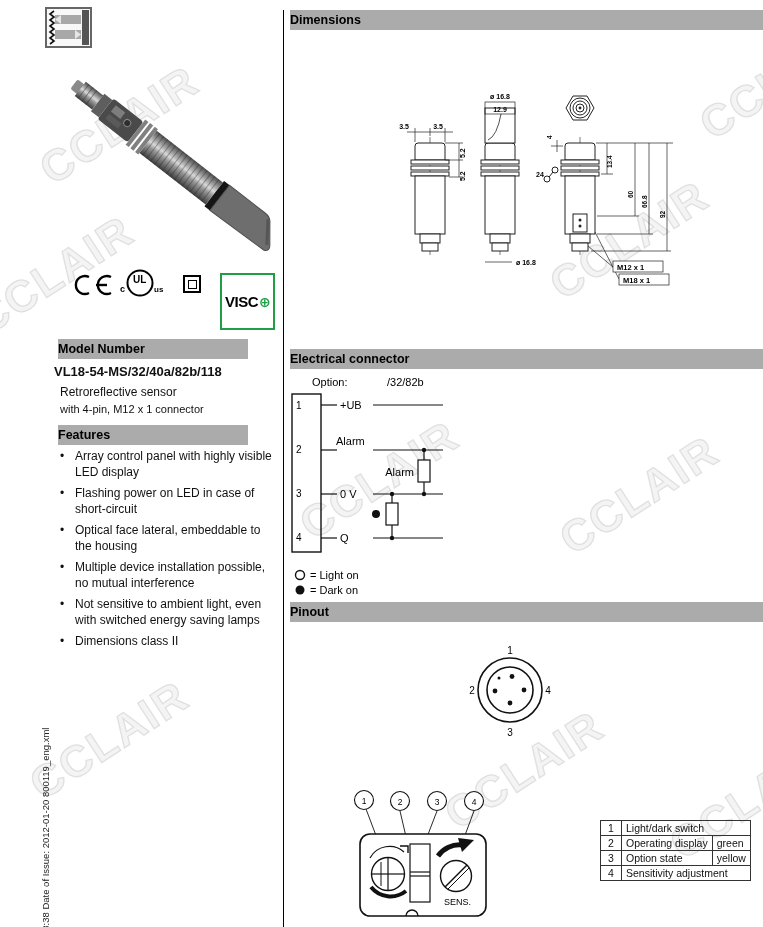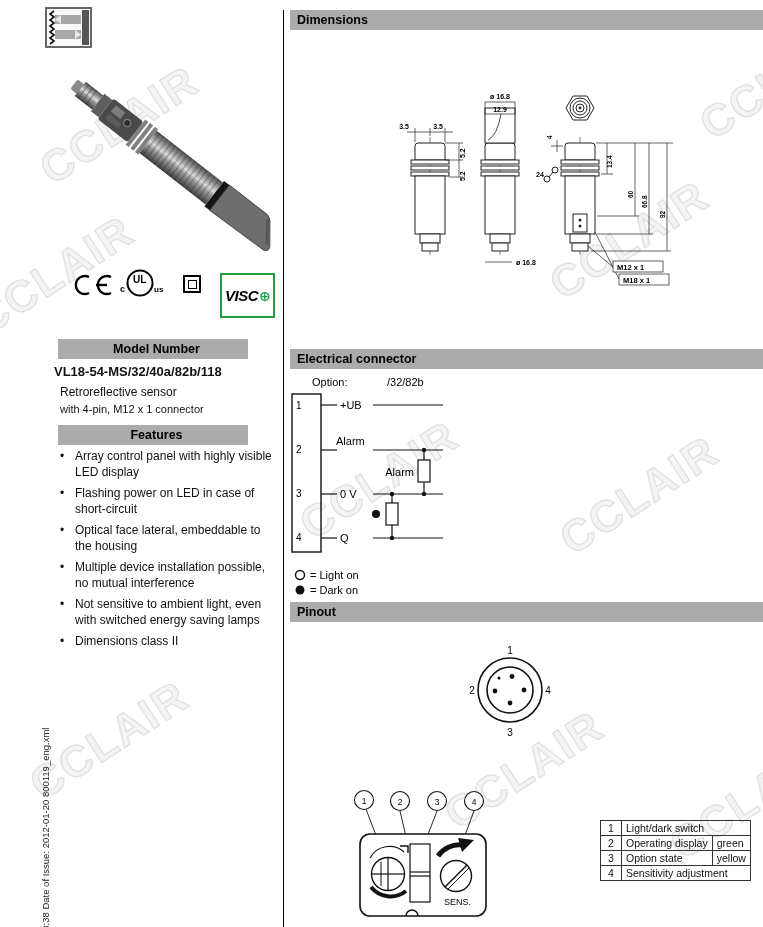--- a/index.html
+++ b/index.html
@@ -5,39 +5,39 @@
   html,body{margin:0;padding:0;background:#fff;}
   #page{position:relative;width:763px;height:927px;background:#fff;overflow:hidden;
         font-family:"Liberation Sans","DejaVu Sans",sans-serif;color:#111;}
   .layer{position:absolute;z-index:1;}
   
   .wm{position:absolute;z-index:0;font-weight:bold;font-size:44px;letter-spacing:2px;
       color:#f4f4f4;-webkit-text-stroke:1.3px #e0e0e0;transform:rotate(-33deg);
       white-space:nowrap;user-select:none;}
   
   .bar{position:absolute;height:20px;background:#ababab;color:#000;font-weight:bold;
-       font-size:12.5px;line-height:20px;padding-left:7px;box-sizing:border-box;}
-  .bar-left{left:58px;width:190px;text-align:center;}
+       font-size:12.5px;line-height:20px;box-sizing:border-box;}
+  .bar-left{left:58px;width:190px;}
   .bar-right{left:290px;width:473px;}
   
   #divider{position:absolute;left:283px;top:10px;width:1px;height:917px;background:#000;}
   
   .model-number{position:absolute;left:54px;top:364px;font-weight:bold;font-size:13px;}
   .model-type{position:absolute;left:60px;top:385px;font-size:12px;}
   .model-conn{position:absolute;left:60px;top:403px;font-size:11px;}
   .features{position:absolute;left:60px;top:449px;width:220px;font-size:12px;}
   .feat{display:flex;margin-bottom:6px;line-height:15.5px;}
   .feat .bull{width:15px;flex:0 0 15px;}
   
   .certs{position:absolute;left:70px;top:268px;height:32px;}
   .cert{position:absolute;top:0;}
   .sq2{width:14px;height:14px;border:2px solid #000;display:flex;align-items:center;justify-content:center;}
   .sq2 .inner{width:7px;height:7px;border:1.5px solid #000;}
-  .visco{border:2px solid #1e9e45;padding:12px 3px;font-weight:bold;font-size:15px;
-         letter-spacing:-0.5px;color:#000;display:flex;align-items:center;height:17px;font-style:italic;}
+  .visco{border:2px solid #1e9e45;padding:18px 3px;font-weight:bold;font-size:15px;
+         letter-spacing:-0.5px;color:#000;display:flex;align-items:center;height:17px;}
   .visco .plus{color:#1e9e45;font-size:14px;margin-left:1px;font-weight:bold;}
   
   #vfooter{position:absolute;left:40px;top:936px;transform-origin:0 0;transform:rotate(-90deg);
            font-size:9.5px;color:#222;white-space:nowrap;z-index:2;}
   
   .ind-table{position:absolute;left:600px;top:820px;border-collapse:collapse;font-size:10.5px;}
   .ind-table td{border:1px solid #333;padding:0 4px;height:14px;white-space:nowrap;}
   .ind-table td.num{width:12px;text-align:center;}
   svg text{font-family:"Liberation Sans","DejaVu Sans",sans-serif;}
 </style>

